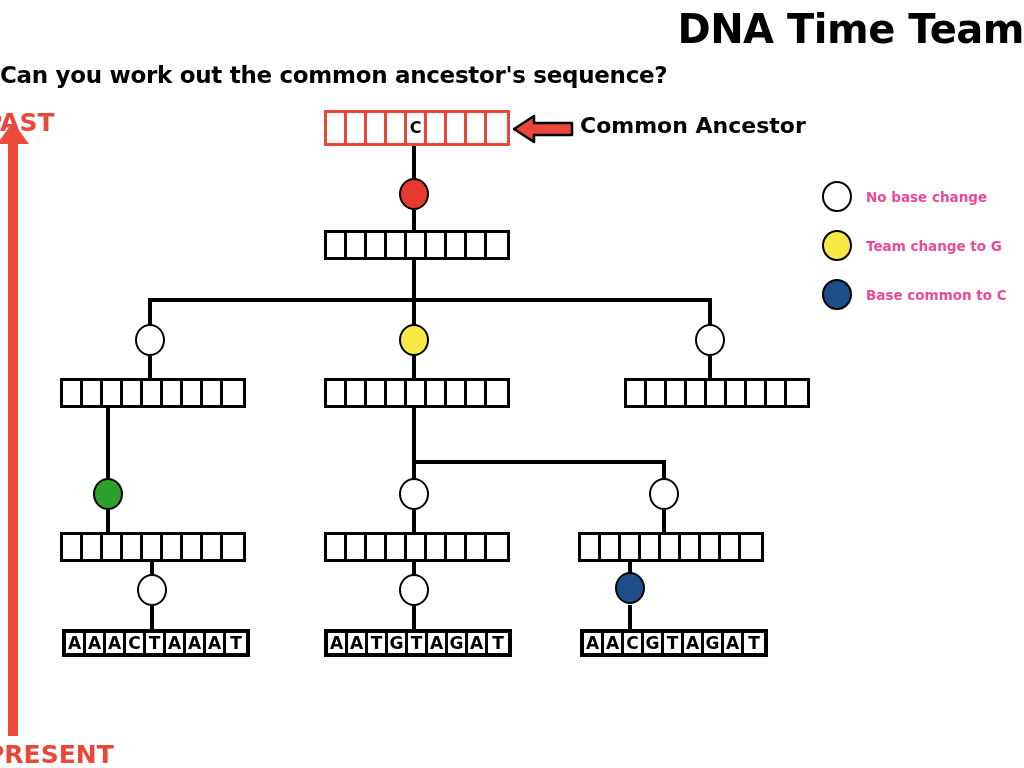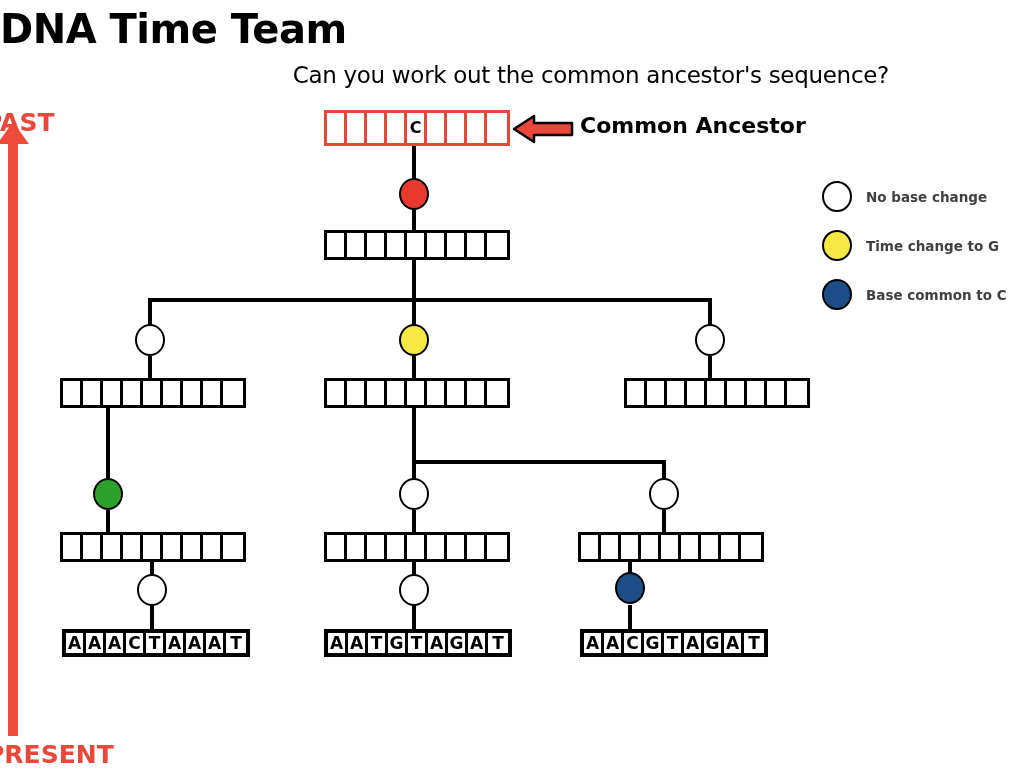--- a/index.html
+++ b/index.html
@@ -8,29 +8,29 @@
     width: 1024px; height: 768px;
     background: #ffffff;
     font-family: "Liberation Sans", sans-serif;
     overflow: hidden;
   }
   #stage { position: relative; width: 1024px; height: 768px; background:#fff; }
 
   
   .title {
     position: absolute; left: 0; top: 6px; width: 1024px;
-    text-align: left;
+    text-align: right;
     font-size: 40px; font-weight: 700; color: #000;
     letter-spacing: -0.5px;
     font-family: "DejaVu Sans", sans-serif;
   }
   .subtitle {
     position: absolute; left: 0; top: 62px; width: 889px;
-    text-align: right;
-    font-size: 23px; font-weight: 400; color: #000;
+    text-align: left;
+    font-size: 23px; font-weight: 700; color: #000;
     letter-spacing: -0.3px;
     font-family: "DejaVu Sans", sans-serif;
   }
 
   
   .axis-shaft {
     position: absolute; left: 8px; top: 140px;
     width: 10px; height: 596px; background: #ef4b3c;
   }
   .axis-head {
@@ -102,21 +102,21 @@
   .legend-row {
     display: flex; align-items: center;
     height: 49px;
   }
   .legend-dot {
     width: 30px; height: 31px; border-radius: 50%;
     border: 2px solid #000; flex: 0 0 auto;
   }
   .legend-text {
     margin-left: 14px;
-    font-size: 13.5px; font-weight: 700; color: #404040;
+    font-size: 13.5px; font-weight: 700; color: #ec4899;
     font-family: "DejaVu Sans", sans-serif; white-space: nowrap;
   }
 </style>
 </head>
 <body>
 
 <div id="stage">
 
   <div class="title">DNA Time Team</div>
   <div class="subtitle">Can you work out the common ancestor's sequence?</div>
@@ -307,21 +307,21 @@
   <div class="node none" style="left:399px; top:574px;"></div>
   <div class="node c" style="left:615px; top:572px;"></div>
 
   <div class="legend">
     <div class="legend-row">
       <span class="legend-dot" style="background:#ffffff;"></span>
       <span class="legend-text">No base change</span>
     </div>
     <div class="legend-row">
       <span class="legend-dot" style="background:#f7e845;"></span>
-      <span class="legend-text">Time change to G</span>
+      <span class="legend-text">Team change to G</span>
     </div>
     <div class="legend-row">
       <span class="legend-dot" style="background:#1e4e87;"></span>
       <span class="legend-text">Base common to C</span>
     </div>
   </div>
 
 </div>
 
 </body></html>

